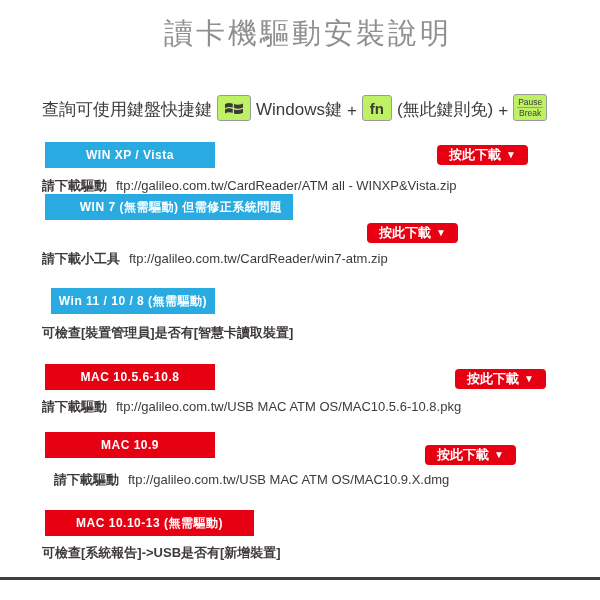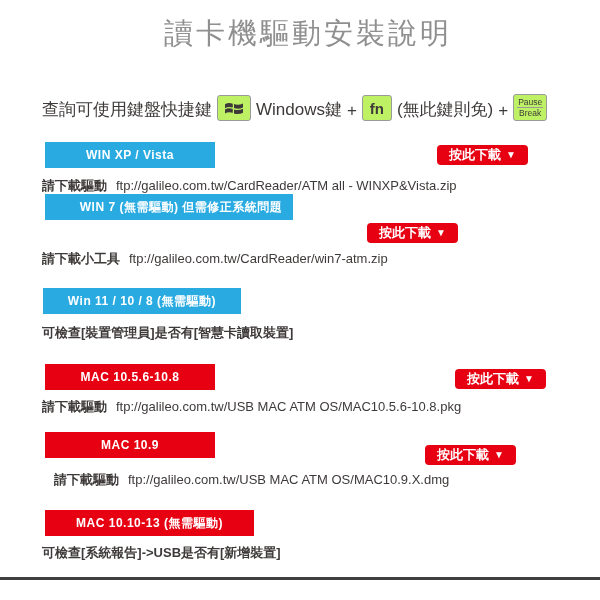--- a/index.html
+++ b/index.html
@@ -30,21 +30,21 @@
   .body-line{position:absolute;left:42px;margin:0;font-size:13px;white-space:nowrap;}
   .body-line b{margin-right:9px;}
   .bottom-rule{position:absolute;top:577px;left:0;width:600px;height:3px;background:#3f3f3f;}
   
   #banner1{top:142px;left:45px;width:170px;}
   #btn1{top:145px;left:437px;}
   #body1{top:177px;}
   #banner2{top:194px;left:45px;width:224px;padding-left:24px;}
   #btn2{top:223px;left:367px;}
   #body2{top:250px;}
-  #banner3{top:288px;left:43px;width:198px;}
+  #banner3{top:288px;left:51px;width:164px;}
   #body3{top:324px;}
   #banner4{top:364px;left:45px;width:170px;}
   #btn4{top:369px;left:455px;}
   #body4{top:398px;}
   #banner5{top:432px;left:45px;width:170px;}
   #btn5{top:445px;left:425px;}
   #body5{top:471px;padding-left:12px;}
   #banner6{top:510px;left:45px;width:209px;}
   #body6{top:544px;}
   .winsvg{display:block;}

